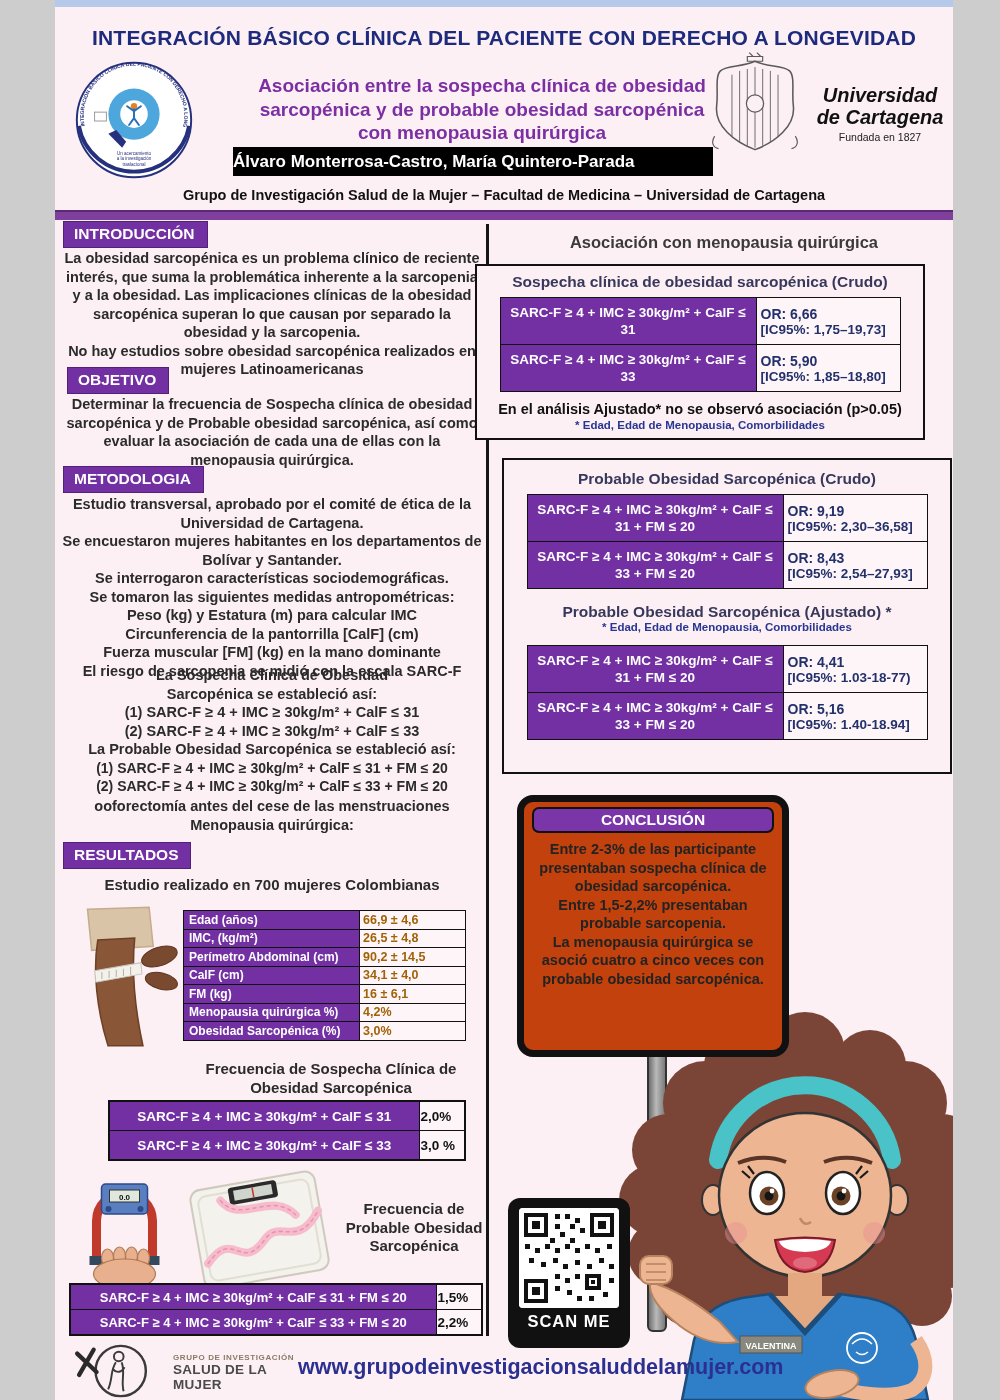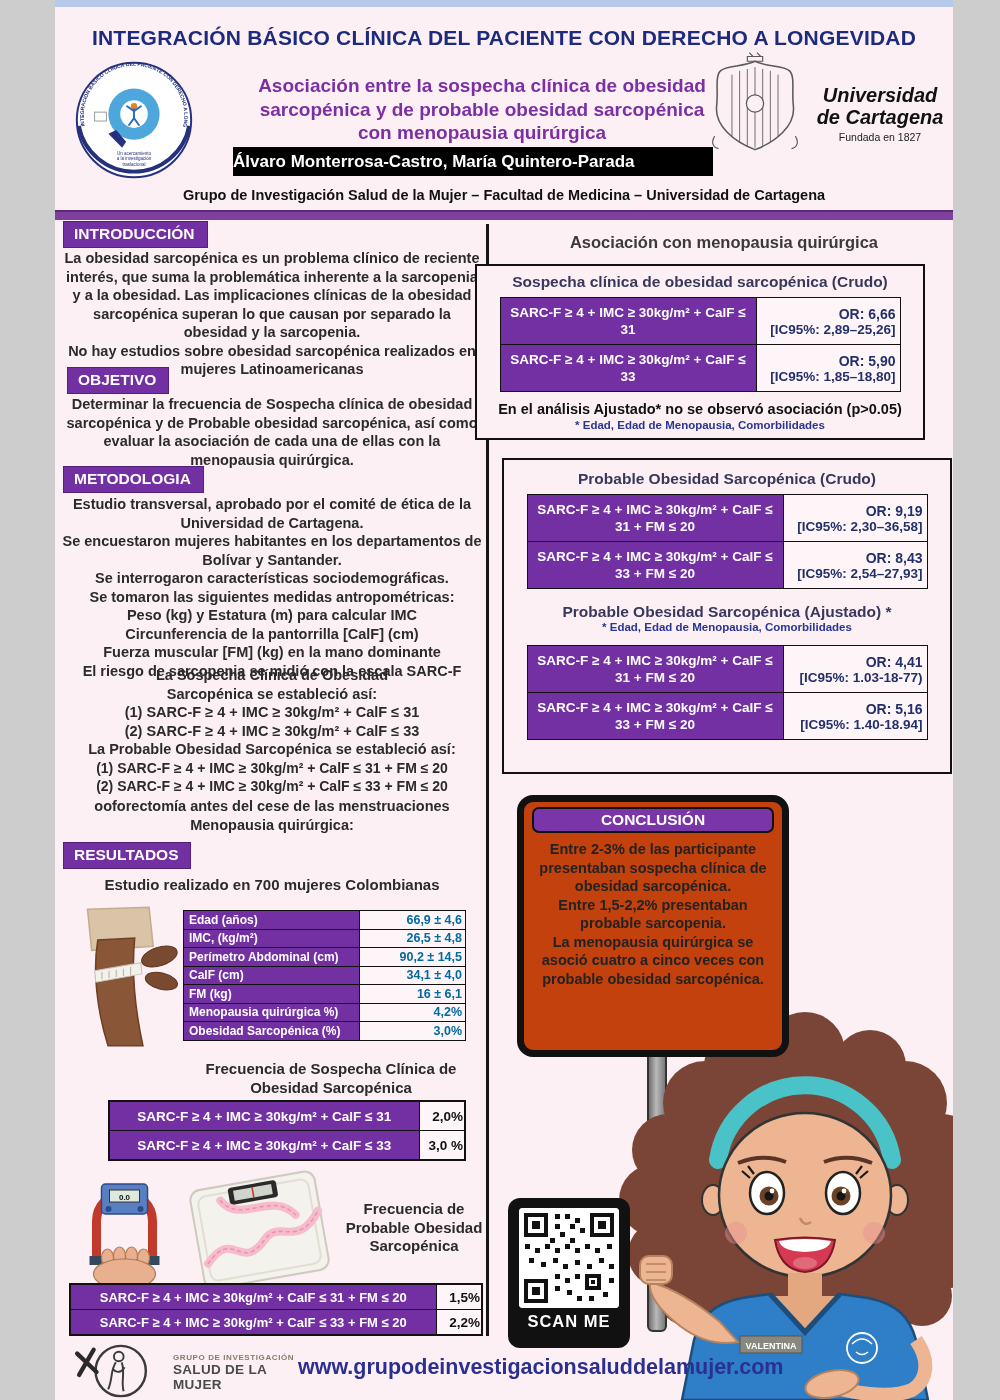--- a/index.html
+++ b/index.html
@@ -17,25 +17,25 @@
   .affil{left:0;top:187px;width:898px;font-size:14.5px;font-weight:bold;color:#111;text-align:center;}
   .pdivider{left:0;top:210px;width:898px;height:8px;background:#7e3f9d;border-top:2px solid #5c2a75;}
   .coldiv{left:431px;top:224px;width:3px;height:1112px;background:#151515;}
   
   .pbox{background:#7330a3;border:1px solid #53217a;color:#fff;font-weight:bold;font-size:15.5px;padding:3px 12px 4px 10px;display:inline-block;}
   .ptext{font-size:14.5px;line-height:18.5px;font-weight:bold;color:#2b2b2b;text-align:center;}
   
   table{border-collapse:collapse;}
   td{font-weight:bold;}
   .pcell{background:#7330a3;color:#fff;border:1.6px solid #111;text-align:center;}
-  .vcell{background:#fdf5f7;color:#111;border:1.6px solid #111;text-align:right;}
+  .vcell{background:#fdf5f7;color:#111;border:1.6px solid #111;text-align:left;}
   
   .rt td{height:17.5px;padding:0 3px;}
   .rt .pcell{font-size:12px;text-align:left;padding-left:5px;}
-  .rt .vcell{font-size:12.5px;color:#0369a1;}
+  .rt .vcell{font-size:12.5px;color:#a16207;}
   
   .ft{border:2.5px solid #111;}
   .ft td{height:26px;}
   .ft .pcell{font-size:13.5px;}
   .ft .vcell{font-size:13.5px;}
   
   .assoc-title{left:440px;top:233px;width:458px;font-size:16.5px;font-weight:bold;color:#3a3a3a;text-align:center;}
   .rbox{position:absolute;border:2.5px solid #111;background:#fcf0f4;}
   .rbox-title{font-size:15.5px;font-weight:bold;color:#38385c;text-align:center;margin:7px 4px 6px;}
   .rbox-note{font-size:14.5px;font-weight:bold;color:#111;text-align:center;margin-top:9px;}
@@ -273,21 +273,21 @@
     <table class="ot">
       <colgroup>
             <col style="width:256px">
             <col style="width:144px">
           </colgroup>
       <tbody>
             <tr>
         <td class="pcell">SARC-F ≥ 4 + IMC ≥ 30kg/m² + CalF ≤ 31</td>
         <td class="vcell">
                 <div class="or1">OR: 6,66</div>
-                <div class="or2">[IC95%: 2,89–25,26]</div>
+                <div class="or2">[IC95%: 1,75–19,73]</div>
               </td>
       </tr>
       <tr>
         <td class="pcell">SARC-F ≥ 4 + IMC ≥ 30kg/m² + CalF ≤ 33</td>
         <td class="vcell">
                 <div class="or1">OR: 5,90</div>
                 <div class="or2">[IC95%: 1,85–18,80]</div>
               </td>
       </tr>
     </tbody>

